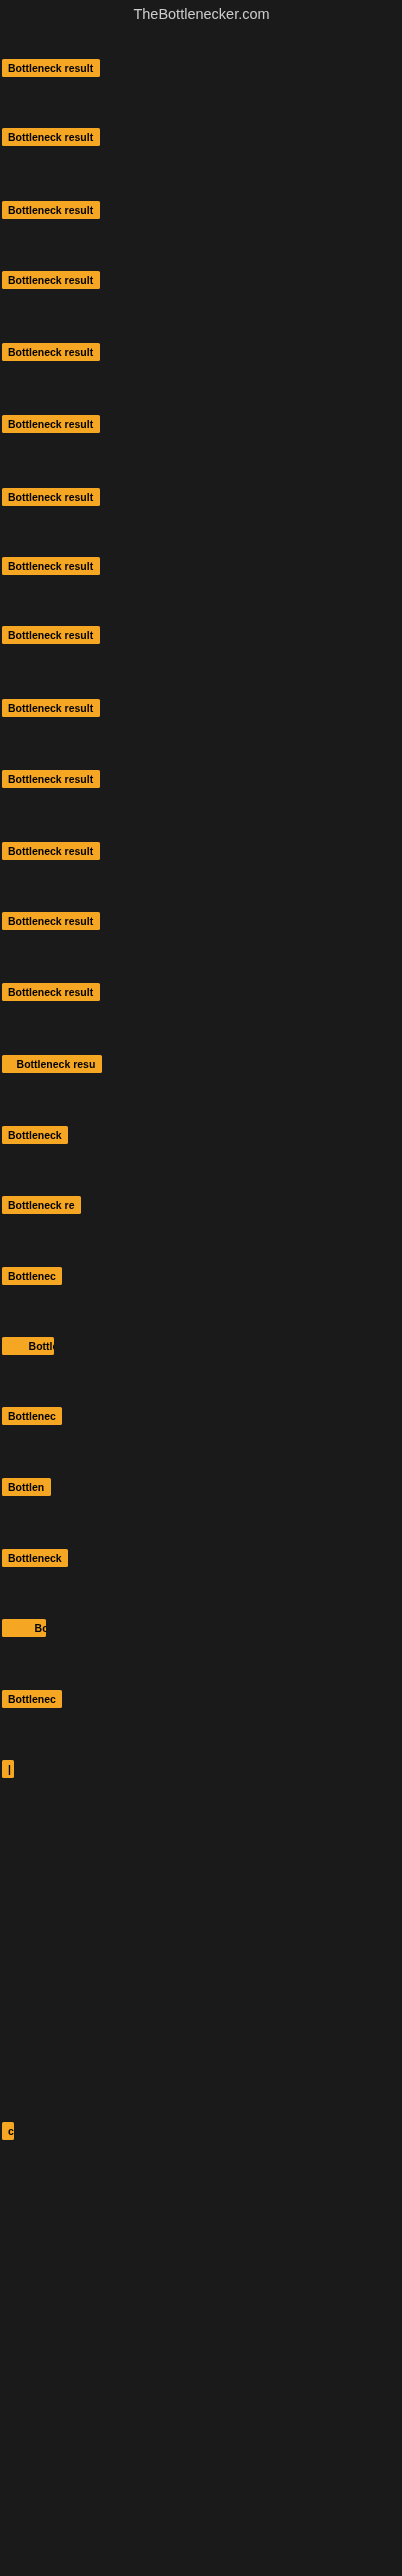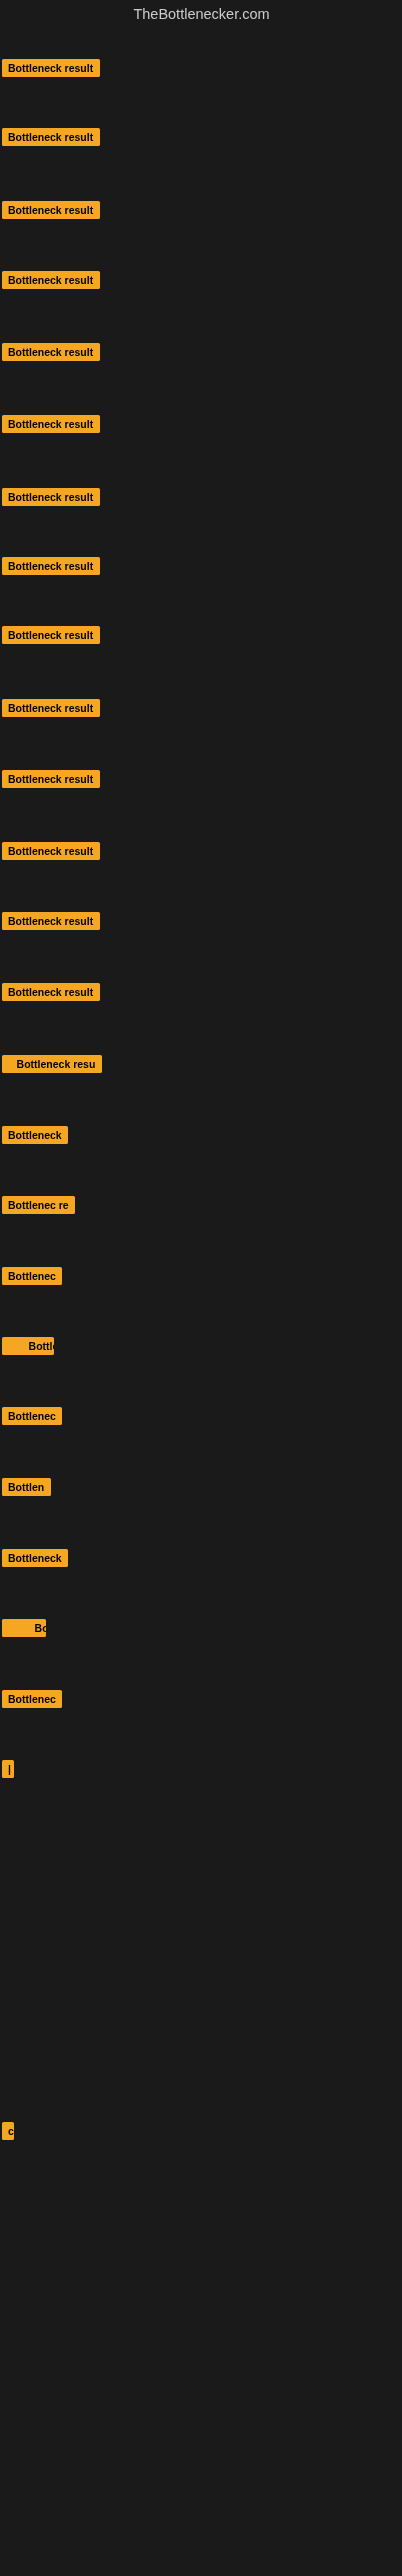--- a/index.html
+++ b/index.html
@@ -56,21 +56,21 @@
     <div class="result-row" style="top: 459px; left: 1.6px;"><span class="bottleneck-tag" style="max-width: 141px;">Bottleneck result</span></div>
     <div class="result-row" style="top: 528px; left: 1.6px;"><span class="bottleneck-tag" style="max-width: 143px;">Bottleneck result</span></div>
     <div class="result-row" style="top: 597px; left: 1.6px;"><span class="bottleneck-tag" style="max-width: 141px;">Bottleneck result</span></div>
     <div class="result-row" style="top: 670px; left: 1.6px;"><span class="bottleneck-tag" style="max-width: 140px;">Bottleneck result</span></div>
     <div class="result-row" style="top: 741px; left: 1.6px;"><span class="bottleneck-tag" style="max-width: 140px;">Bottleneck result</span></div>
     <div class="result-row" style="top: 813px; left: 1.6px;"><span class="bottleneck-tag" style="max-width: 140px;">Bottleneck result</span></div>
     <div class="result-row" style="top: 883px; left: 1.6px;"><span class="bottleneck-tag" style="max-width: 132px;">Bottleneck result</span></div>
     <div class="result-row" style="top: 954px; left: 1.6px;"><span class="bottleneck-tag" style="max-width: 129px;">Bottleneck result</span></div>
     <div class="result-row" style="top: 1026px; left: 1.6px;"><span class="bottleneck-tag" style="max-width: 113px; padding-left: 15px;">Bottleneck resu</span></div>
     <div class="result-row" style="top: 1097px; left: 1.6px;"><span class="bottleneck-tag" style="max-width: 81px;">Bottleneck</span></div>
-    <div class="result-row" style="top: 1167px; left: 1.6px;"><span class="bottleneck-tag" style="max-width: 93px;">Bottlenec re</span></div>
+    <div class="result-row" style="top: 1167px; left: 1.6px;"><span class="bottleneck-tag" style="max-width: 93px;">Bottleneck re</span></div>
     <div class="result-row" style="top: 1238px; left: 1.6px;"><span class="bottleneck-tag" style="max-width: 72px;">Bottlenec</span></div>
     <div class="result-row" style="top: 1308px; left: 1.6px;"><span class="bottleneck-tag" style="max-width: 52px; padding-left: 27px;">Bottle</span></div>
     <div class="result-row" style="top: 1378px; left: 1.6px;"><span class="bottleneck-tag" style="max-width: 72px;">Bottlenec</span></div>
     <div class="result-row" style="top: 1449px; left: 1.6px;"><span class="bottleneck-tag" style="max-width: 60px;">Bottlen</span></div>
     <div class="result-row" style="top: 1520px; left: 1.6px;"><span class="bottleneck-tag" style="max-width: 81px;">Bottleneck</span></div>
     <div class="result-row" style="top: 1590px; left: 1.6px;"><span class="bottleneck-tag" style="max-width: 44px; padding-left: 33px;">Bott</span></div>
     <div class="result-row" style="top: 1661px; left: 1.6px;"><span class="bottleneck-tag" style="max-width: 72px;">Bottlenec</span></div>
     <div class="result-row" style="top: 1731px; left: 1.6px;"><span class="bottleneck-tag" style="max-width: 9.7px;">|</span></div>
     <div class="result-row" style="top: 2093px; left: 1.6px;"><span class="bottleneck-tag" style="max-width: 11.3px;">c</span></div>
   </div>

